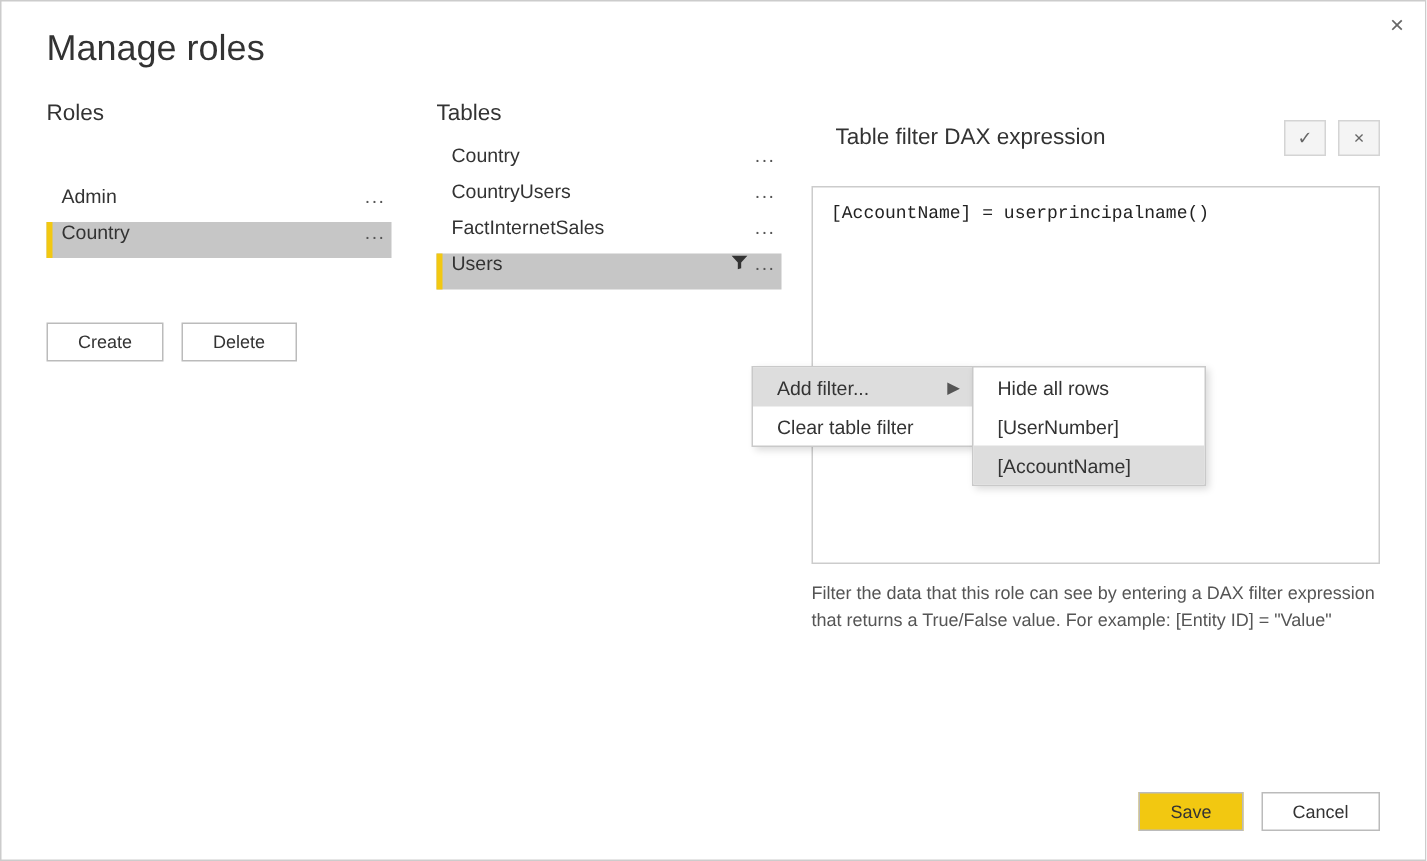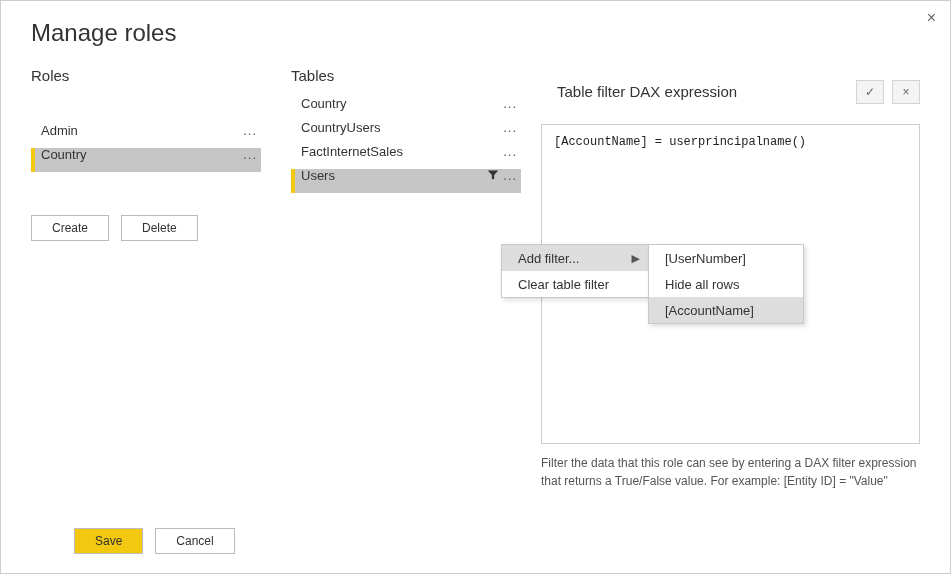--- a/index.html
+++ b/index.html
@@ -33,26 +33,26 @@
     padding:5px 20px; cursor:pointer;
   }
   .btn.primary { background:#f2c811; }
   .expr-header { display:flex; align-items:center; justify-content:space-between; margin:10px 0 8px 0; }
   .iconbtn {
     width:28px; height:24px; border:1px solid #d4d4d4; background:#f4f4f4;
     display:flex; align-items:center; justify-content:center; cursor:pointer; color:#666;
     font-size:12px;
   }
   .expr-box {
-    border:1px solid #ccc; height:320px; padding:10px 12px;
+    border:1px solid #ccc; height:252px; padding:10px 12px;
     font-family: Consolas, "Courier New", monospace; font-size:12px; color:#222;
     white-space:pre; overflow:auto;
   }
   .hint { font-size:12px; color:#555; margin-top:10px; line-height:1.5; max-width:420px; }
-  .footer { height:64px; display:flex; justify-content:flex-start; align-items:center; padding:0 30px; gap:12px;margin-left:43px; }
+  .footer { height:64px; display:flex; justify-content:flex-end; align-items:center; padding:0 30px; gap:12px; }
 
   
   .ctx {
     position:absolute; background:#fff; border:1px solid #c9c9c9;
     box-shadow:2px 2px 5px rgba(0,0,0,0.15); font-size:13px; z-index:10;
   }
   .ctx .row { height:26px; display:flex; align-items:center; padding:0 16px; position:relative; white-space:nowrap; cursor:pointer;text-align:right; }
   .ctx .row.hover { background:#ddd; }
   .ctx .arrow { position:absolute; right:8px; font-size:11px; color:#555; }
   #ctx1 { left:500px; top:187px; width:148px; }
@@ -133,24 +133,24 @@
         <span>Add filter...</span>
         <span class="arrow">▶</span>
       </div>
       <div class="row">
         <span>Clear table filter</span>
       </div>
     </div>
 
     <div class="ctx" id="ctx2">
       <div class="row">
-        <span>[UserNumber]</span>
+        <span>Hide all rows</span>
       </div>
       <div class="row">
-        <span>Hide all rows</span>
+        <span>[UserNumber]</span>
       </div>
       <div class="row hover">
         <span>[AccountName]</span>
       </div>
     </div>
 
   </div>
 
   <div class="footer">
     <button class="btn primary">Save</button>

